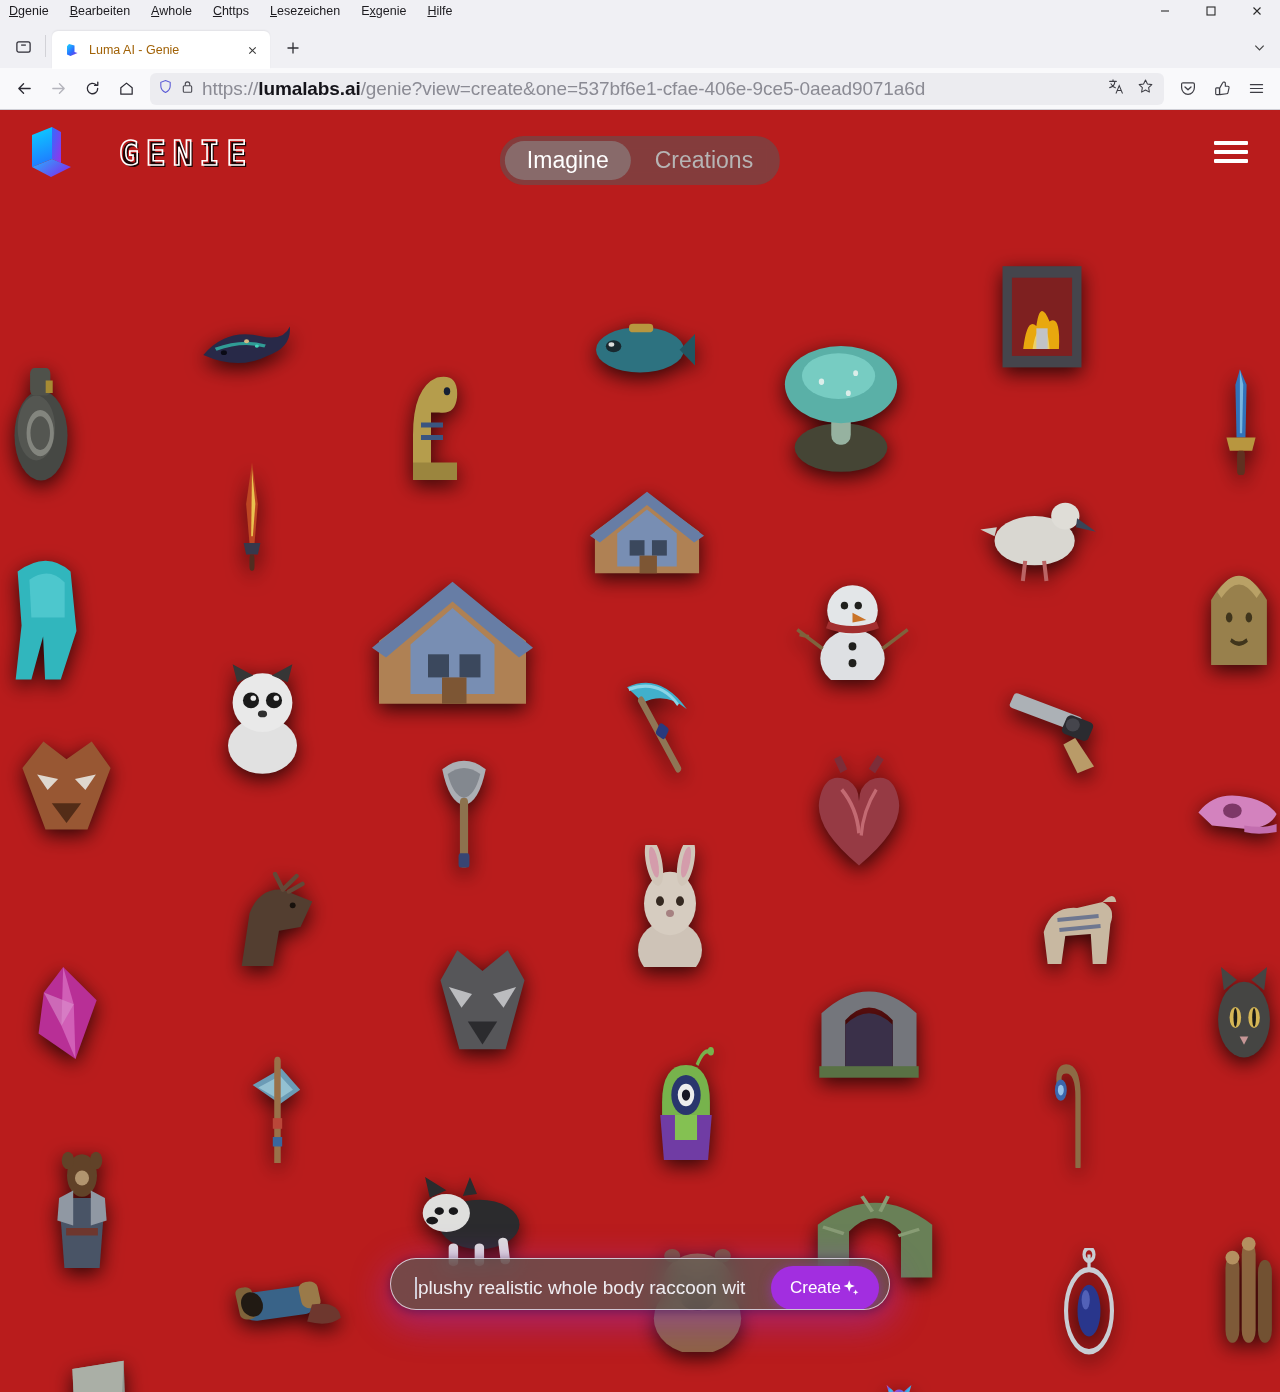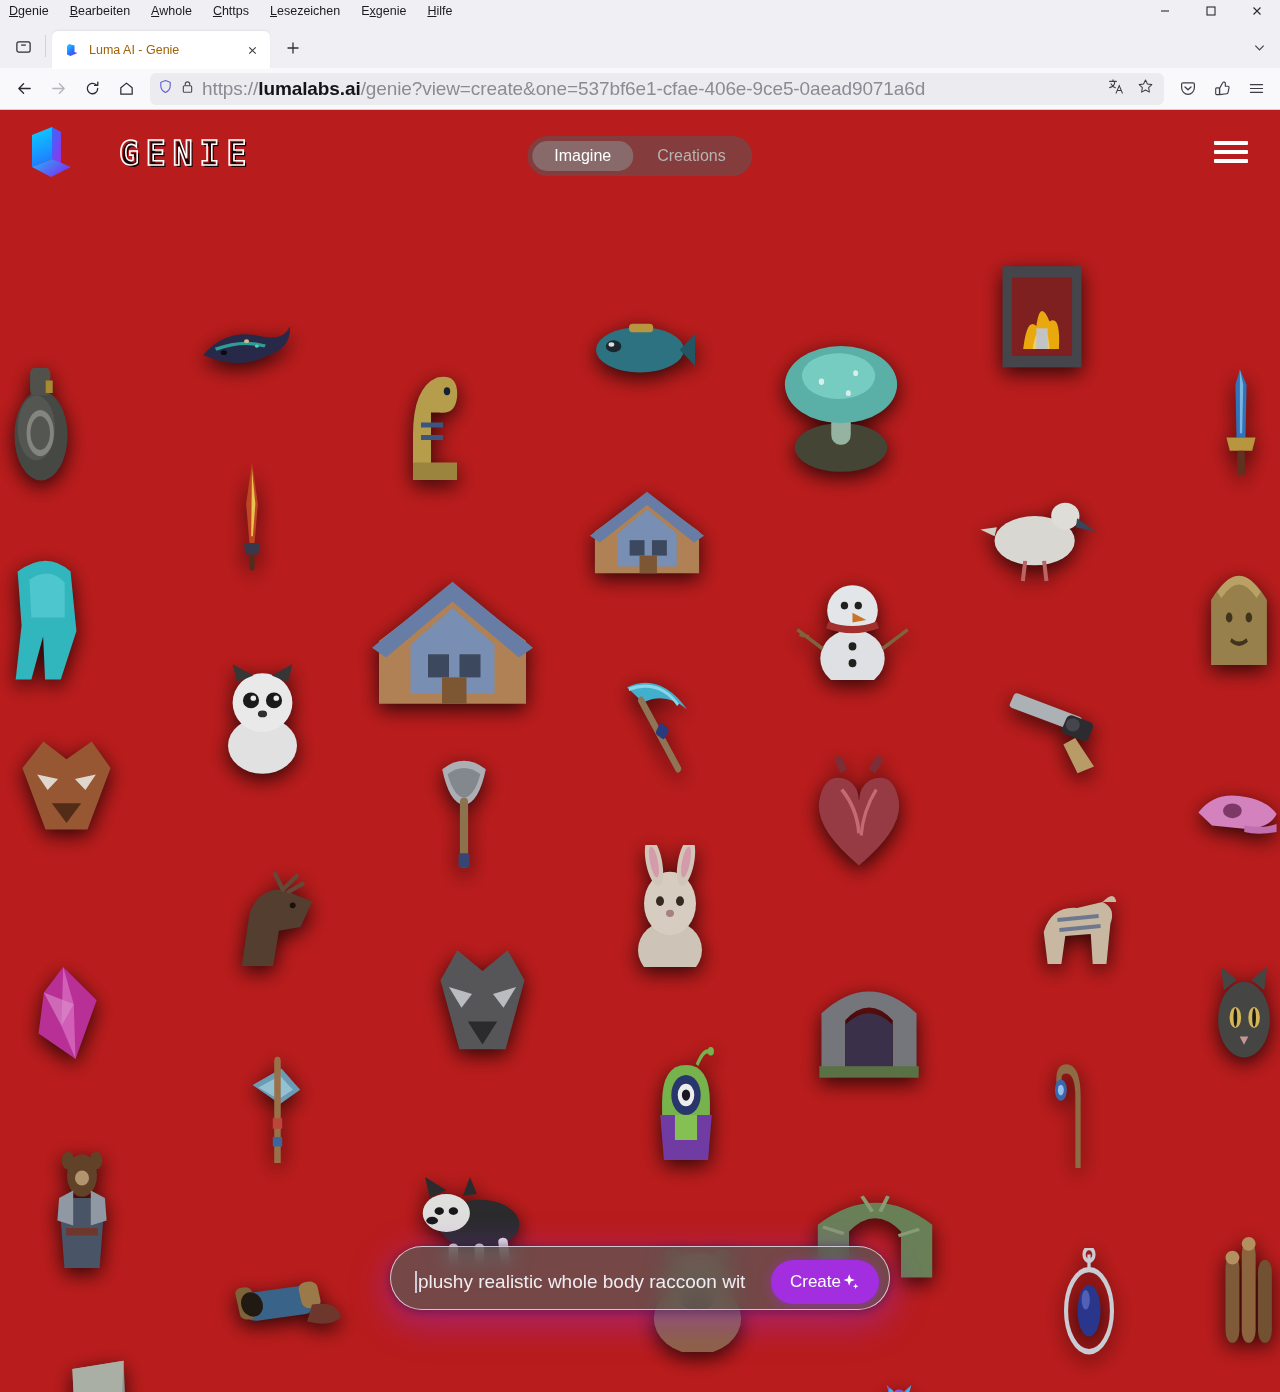--- a/index.html
+++ b/index.html
@@ -103,37 +103,37 @@
     text-shadow: 2px 2px 0 rgba(0,0,0,0.85);
     user-select:none;
   }
 
   .pill {
     position:absolute; left:50%; transform:translateX(-50%); top:26px;
     background: rgba(90,88,88,0.55); border-radius: 24px; padding: 5px;
     display:flex; gap:2px; backdrop-filter: blur(6px); z-index:31;
   }
   .pill .seg {
-    padding: 6px 22px; border-radius: 20px; font-size: 16px; color:#b6b4b4;
+    padding: 6px 22px; border-radius: 20px; font-size: 23px; color:#b6b4b4;
     white-space:nowrap;
   }
   .pill .seg.active { background: rgba(138,136,136,0.62); color:#ffffff; }
 
   .hamburger {
     position:absolute; right: 32px; top: 28px; width:34px; height:28px; z-index:31;
     display:flex; flex-direction:column; justify-content:space-between; padding: 3px 0;
   }
   .hamburger span { display:block; height:4px; background:#fff; border-radius:1px; width:100%; }
 
   
   .promptwrap {
     position:absolute; left:50%; transform:translateX(-50%); bottom: 82px; z-index:40;
   }
   .promptbar {
-    width: 500px; height: 64px; border-radius: 34px;
+    width: 500px; height: 52px; border-radius: 34px;
     background: rgba(92,89,89,0.72);
     border: 1px solid rgba(226,220,235,0.85);
     box-shadow: 0 10px 34px 6px rgba(150,45,215,0.42),
                 0 2px 10px rgba(0,0,0,0.5);
     display:flex; align-items:center; padding: 8px 10px 0 24px;
     position:relative; overflow:hidden;
     backdrop-filter: blur(10px);
   }
   .prompt-text {
     flex:1; font-size: 19px; color:#efedf2; white-space:nowrap; overflow:hidden;

